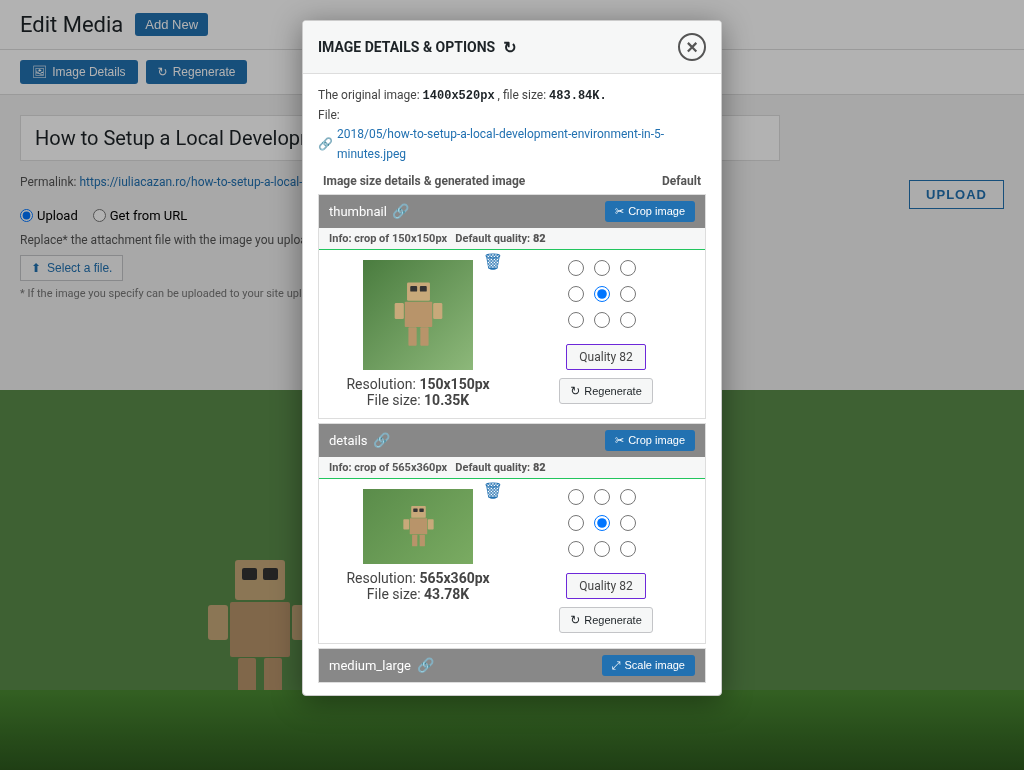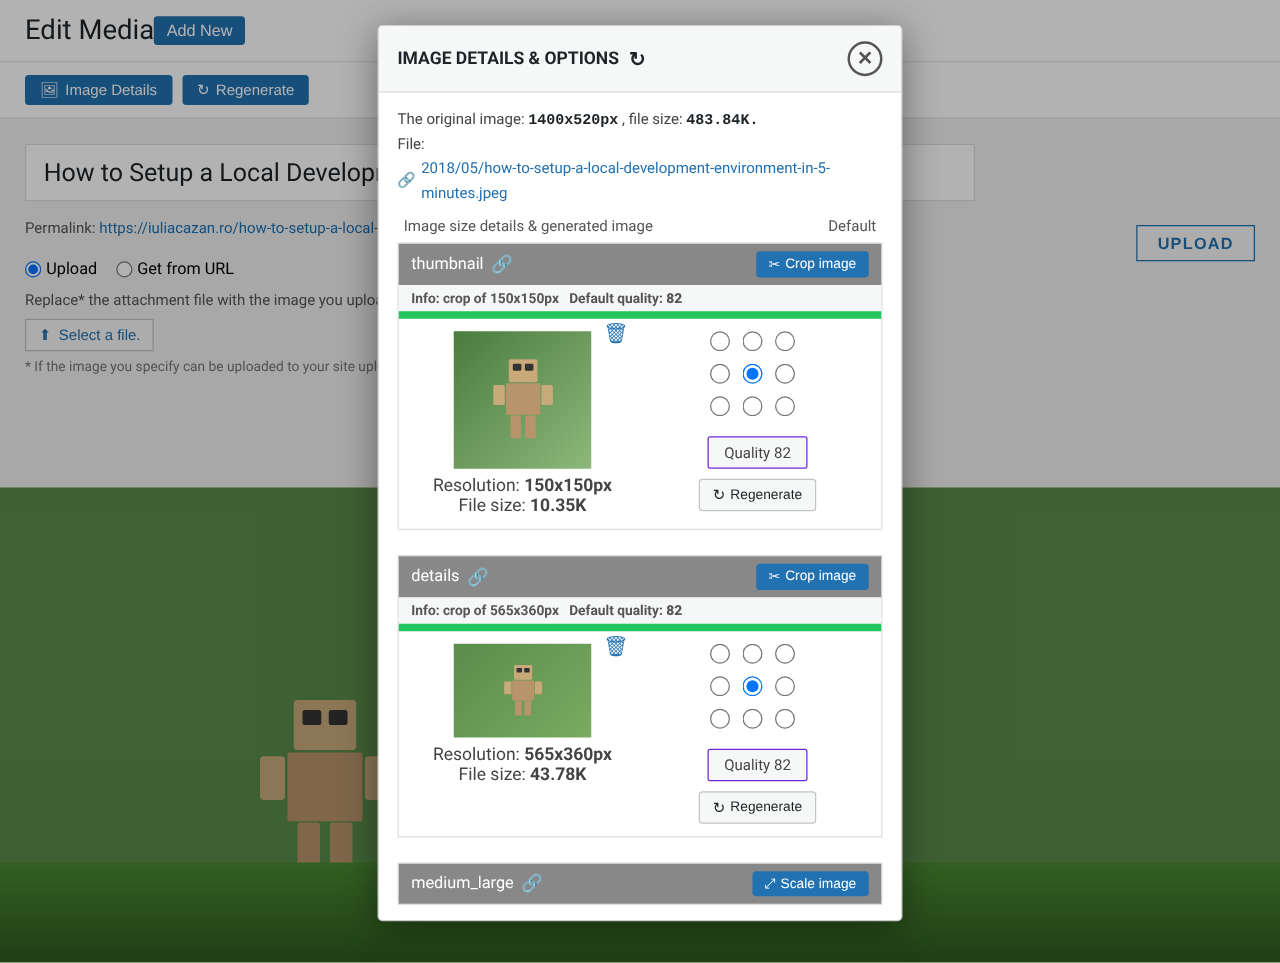--- a/index.html
+++ b/index.html
@@ -20,21 +20,21 @@
       width: 100%; height: 100%;
       background: #f1f1f1;
     }
 
     .wp-header {
       background: #fff;
       padding: 12px 20px;
       border-bottom: 1px solid #ddd;
       display: flex;
       align-items: center;
-      gap: 0;
+      gap: 12px;
     }
 
     .wp-title {
       font-size: 22px;
       font-weight: 400;
       color: #1d2327;
     }
 
     .btn-add-new {
       background: #2271b1;
@@ -215,31 +215,31 @@
       font-size: 12px;
       display: flex;
       align-items: center;
       gap: 4px;
     }
 
     .section-headers {
       display: flex;
       justify-content: space-between;
       font-size: 12px;
-      font-weight: 400;
+      font-weight: 700;
       color: #555;
       margin: 10px 0 6px 0;
       padding: 0 5px;
       gap: 28px;
     }
 
     
     .size-section {
       border: 1px solid #ddd;
-      margin-bottom: 20px;
+      margin-bottom: 4px;
     }
 
     .size-header {
       background: #888;
       color: #fff;
       padding: 6px 10px;
       display: flex;
       align-items: center;
       justify-content: space-between;
     }
@@ -287,21 +287,21 @@
       color: #aaa;
       cursor: pointer;
       font-size: 14px;
     }
 
     .info-bar {
       background: #f6f7f7;
       padding: 4px 10px;
       font-size: 11px;
       color: #555;
-      border-bottom: 6px solid #22c55e;
+      border-bottom: 1px solid #22c55e;
     }
 
     .info-bar span {
       font-weight: 700;
     }
 
     .size-content {
       display: flex;
       padding: 10px;
       gap: 10px;

